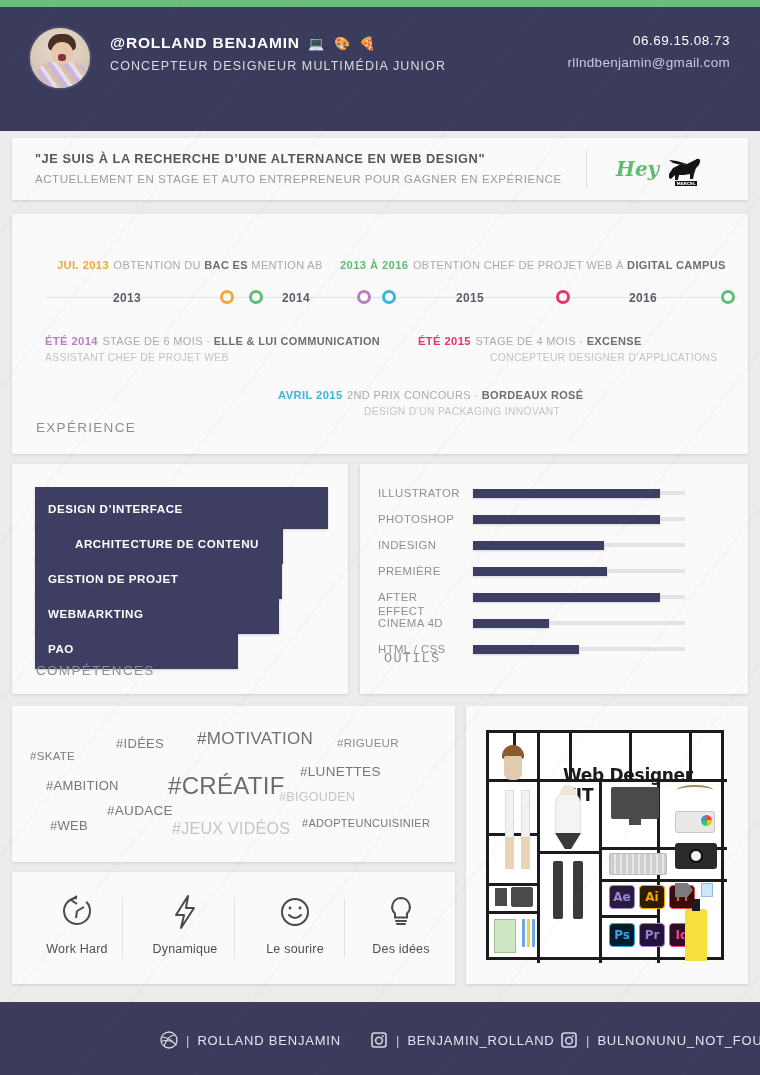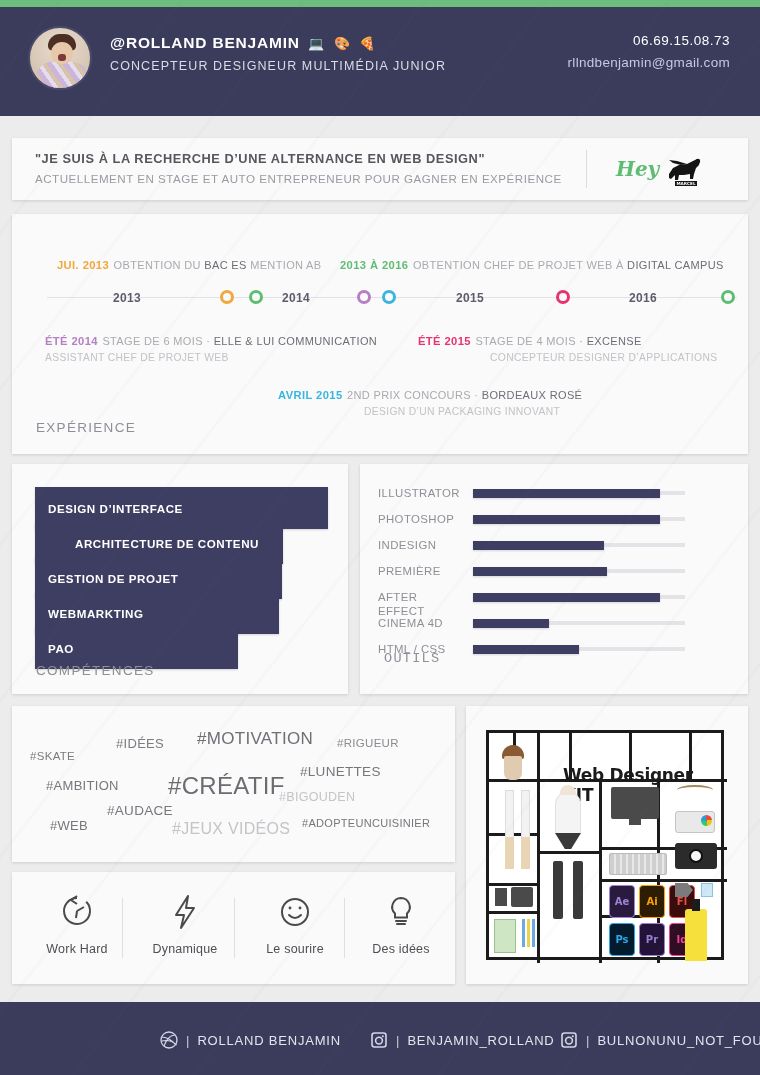--- a/index.html
+++ b/index.html
@@ -9,21 +9,21 @@
     font-family: "Liberation Sans", sans-serif;
     overflow: hidden;
   }
   #page { position: relative; width: 760px; height: 1075px; background: #ececec; }
 
   
   .accent-bar { position: absolute; top: 0; left: 0; width: 760px; height: 7px; background: #6cbd7e; }
 
   
   .header {
-    position: absolute; top: 7px; left: 0; width: 760px; height: 109px;
+    position: absolute; top: 7px; left: 0; width: 760px; height: 124px;
     background: #3b3b5c;
   }
   .avatar {
     position: absolute; left: 28px; top: 19px; width: 64px; height: 64px;
     border-radius: 50%; overflow: hidden;
     background: radial-gradient(circle at 50% 32%, #e8ddd0 0%, #d9c9b8 55%, #c8b7a6 100%);
     border: 2px solid #4a4a6a;
   }
   .avatar .hair { position: absolute; left: 18px; top: 6px; width: 28px; height: 17px;
     background: #4a2f22; border-radius: 14px 14px 6px 6px; }
@@ -61,21 +61,21 @@
   .vdiv { position: absolute; top: 12px; width: 1px; height: 38px; background: #dcdcdc; }
   .hey { position: absolute; left: 604px; top: 19px; font-size: 20px; font-style: italic;
     font-weight: bold; color: #5fbd73; font-family: "DejaVu Serif", serif; }
   .marcel { position: absolute; left: 651px; top: 16px; width: 46px; height: 34px; }
 
   
   #exp-card { left: 12px; top: 214px; width: 736px; height: 240px; }
   .exp-entry { position: absolute; }
   .exp-date { font-size: 11.2px; font-weight: bold; letter-spacing: .4px; }
   .exp-desc { font-size: 11px; color: #a9a9b0; letter-spacing: .35px; }
-  .exp-desc b { color: #6d6d76; font-weight: normal; }
+  .exp-desc b { color: #6d6d76; font-weight: bold; }
   .exp-sub { font-size: 10.3px; color: #c2c2c8; letter-spacing: .35px; margin-top: 3px; }
   .axis-line { position: absolute; left: 35px; top: 297px; width: 690px; height: 1px; background: #e2e2e6; }
   .yr { position: absolute; font-size: 12px; color: #5c5c6b; font-weight: bold; letter-spacing: .3px; }
   .dot { position: absolute; width: 14px; height: 14px; border-radius: 50%; border: 3px solid #ccc; background: #fafafa; }
   .section-label { position: absolute; font-size: 13.5px; color: #8e8e96; letter-spacing: 1.3px; }
 
   
   #comp-card { left: 12px; top: 464px; width: 336px; height: 230px; }
   .cbar {
     position: absolute; left: 23px; height: 42px; background: #3e3e63;
@@ -98,23 +98,23 @@
   .tag { position: absolute; color: #7b7b80; letter-spacing: .3px; white-space: nowrap; }
 
   
   #kit-card { left: 466px; top: 706px; width: 282px; height: 278px; }
   .kit-frame { position: absolute; left: 20px; top: 24px; width: 238px; height: 230px;
     background: #ffffff; border: 3px solid #1b1b1b; }
   .kit-title { position: absolute; left: 74px; top: 32px; font-size: 17px; font-weight: bold;
     color: #1b1b1b; letter-spacing: -.3px; font-family: "DejaVu Sans", sans-serif; }
   .sprue-h { position: absolute; background: #1b1b1b; height: 3px; }
   .sprue-v { position: absolute; background: #1b1b1b; width: 3px; }
-  .adobe { position: absolute; width: 26px; height: 33px; border-radius: 4px;
+  .adobe { position: absolute; width: 26px; height: 24px; border-radius: 4px;
     display: flex; align-items: center; justify-content: center;
-    font-size: 10px; font-weight: bold; font-family: "DejaVu Sans", sans-serif; }
+    font-size: 12px; font-weight: bold; font-family: "DejaVu Sans", sans-serif; }
 
   
   #qual-card { left: 12px; top: 872px; width: 443px; height: 112px; }
   .qcell { position: absolute; top: 18px; width: 110px; text-align: center; }
   .qlabel { font-size: 12.5px; color: #4e4e55; margin-top: 6px; letter-spacing: .2px; }
   .qdiv { position: absolute; top: 26px; width: 1px; height: 60px; background: #e0e0e4; }
 
   
   .footer { position: absolute; left: 0; top: 1002px; width: 760px; height: 73px; background: #3b3b5c; }
   .social { position: absolute; top: 29px; display: flex; align-items: center; gap: 8px; }

